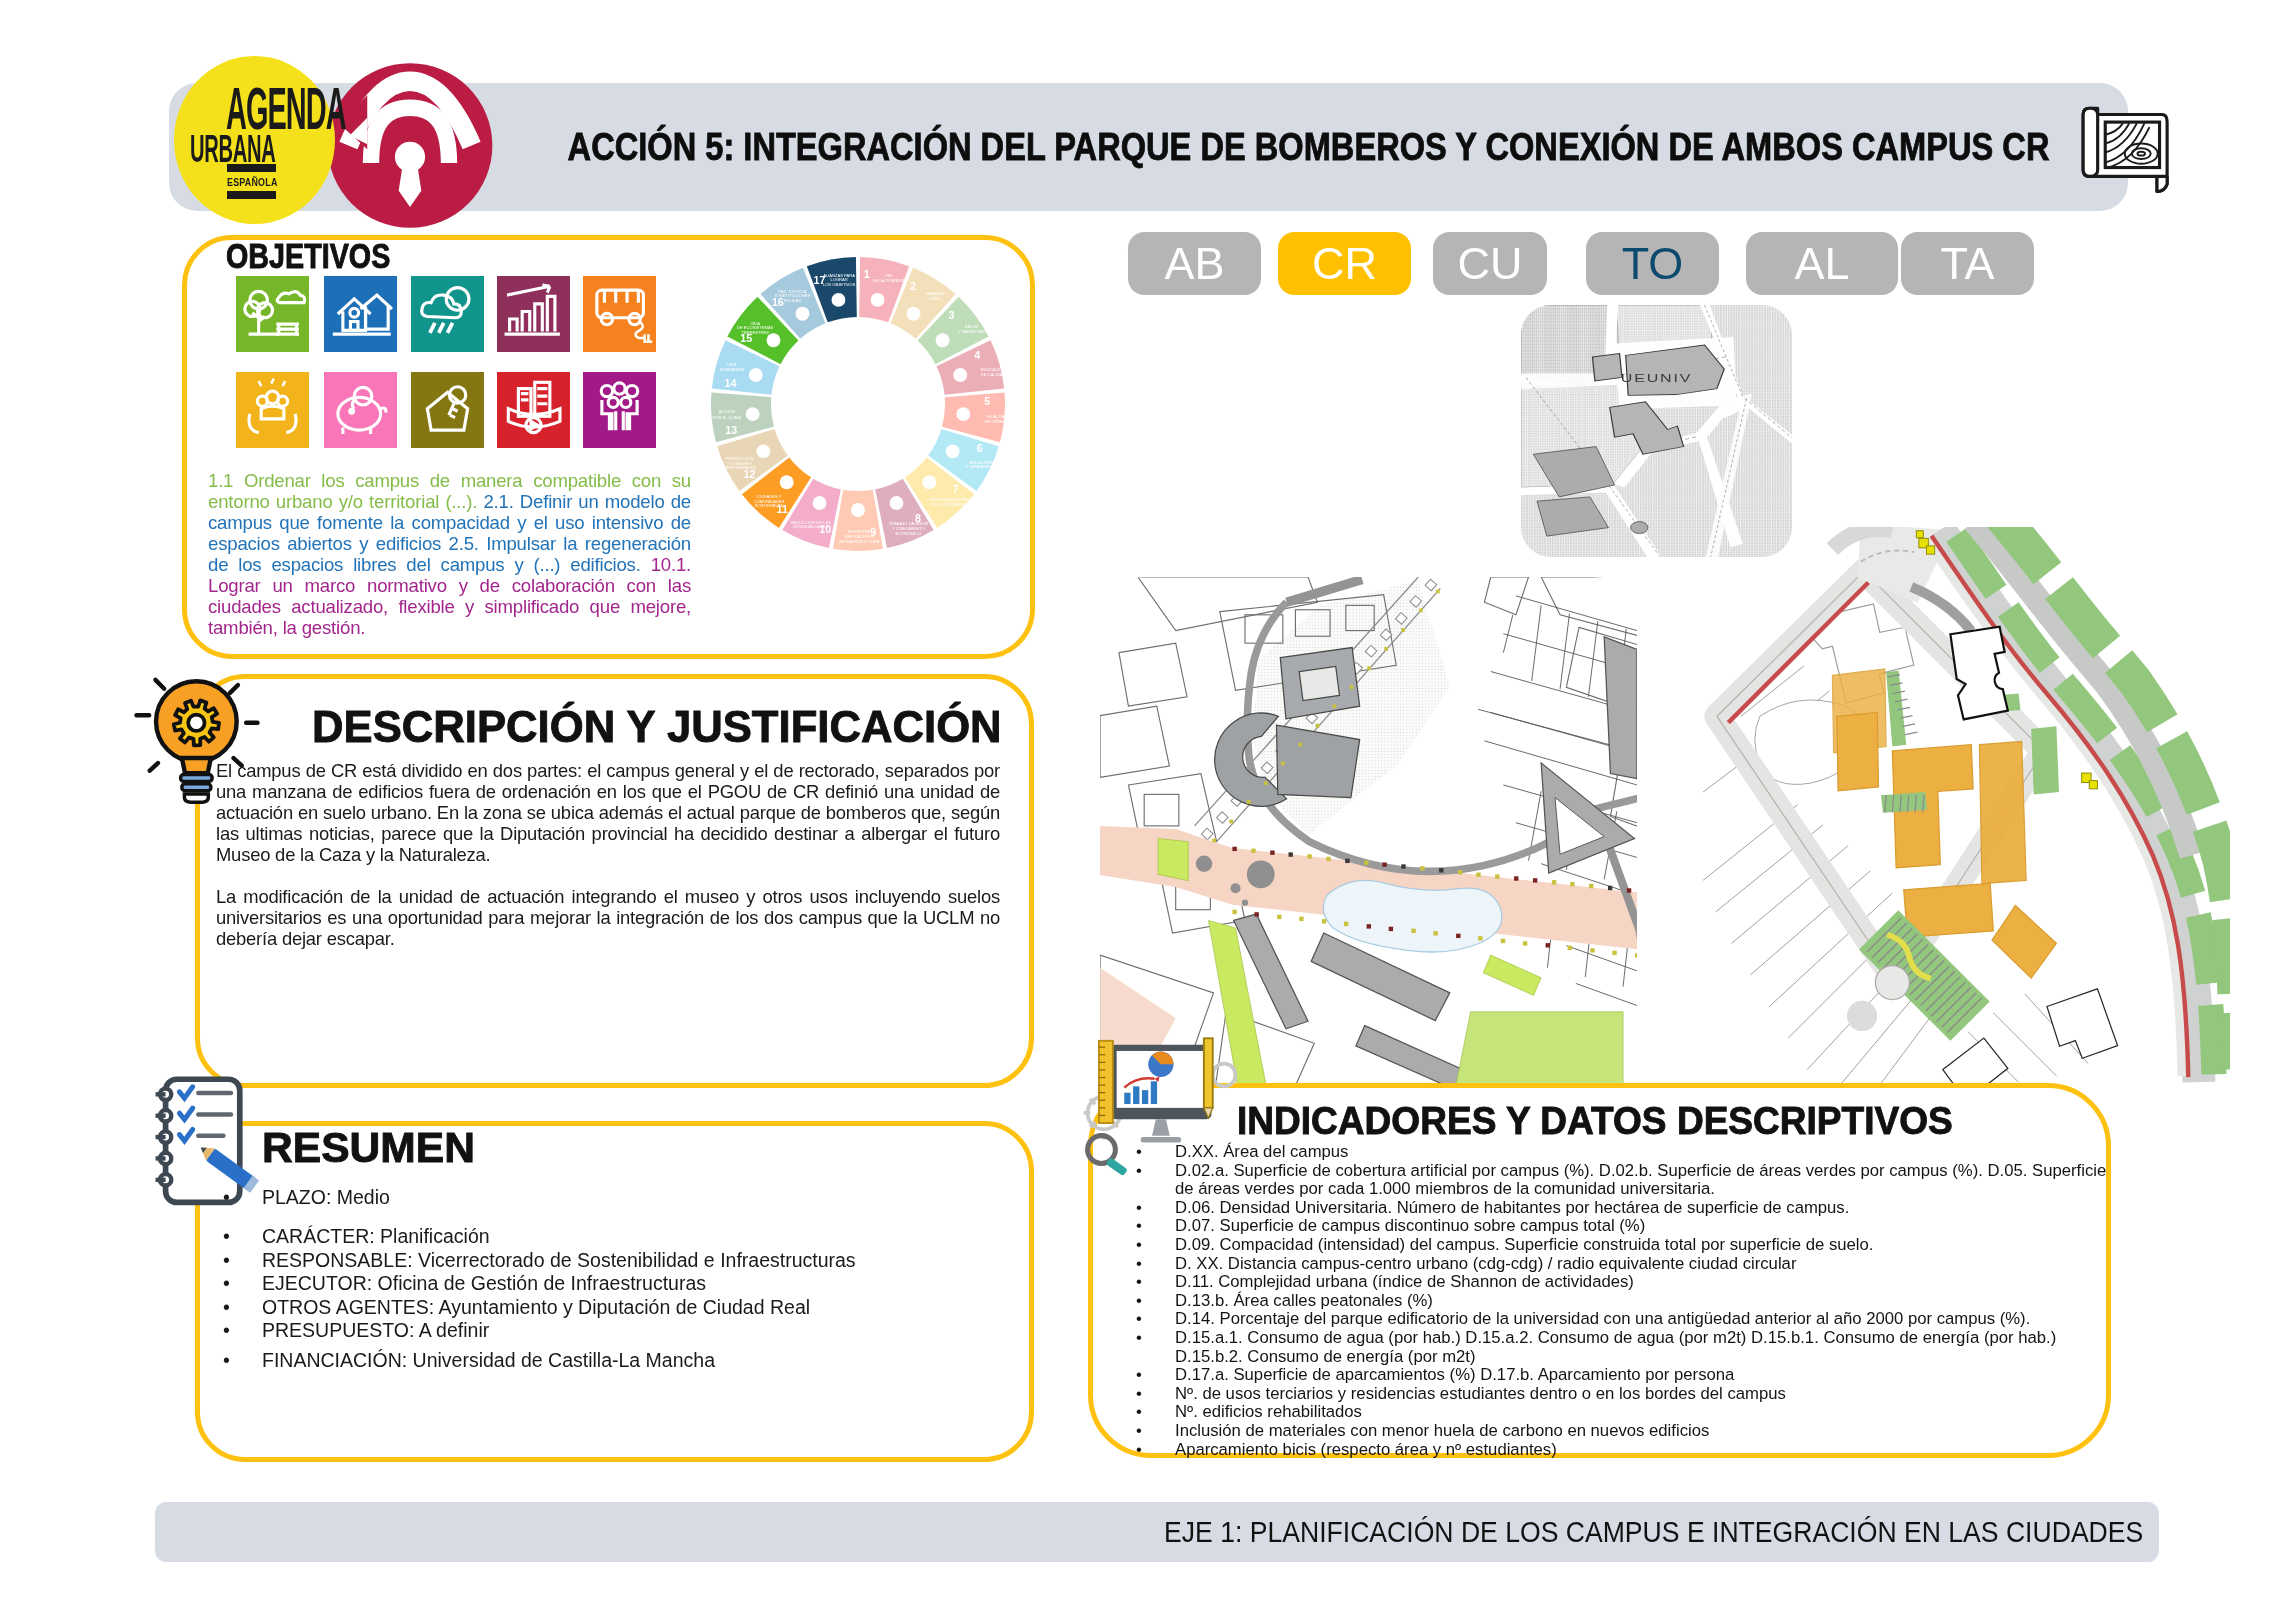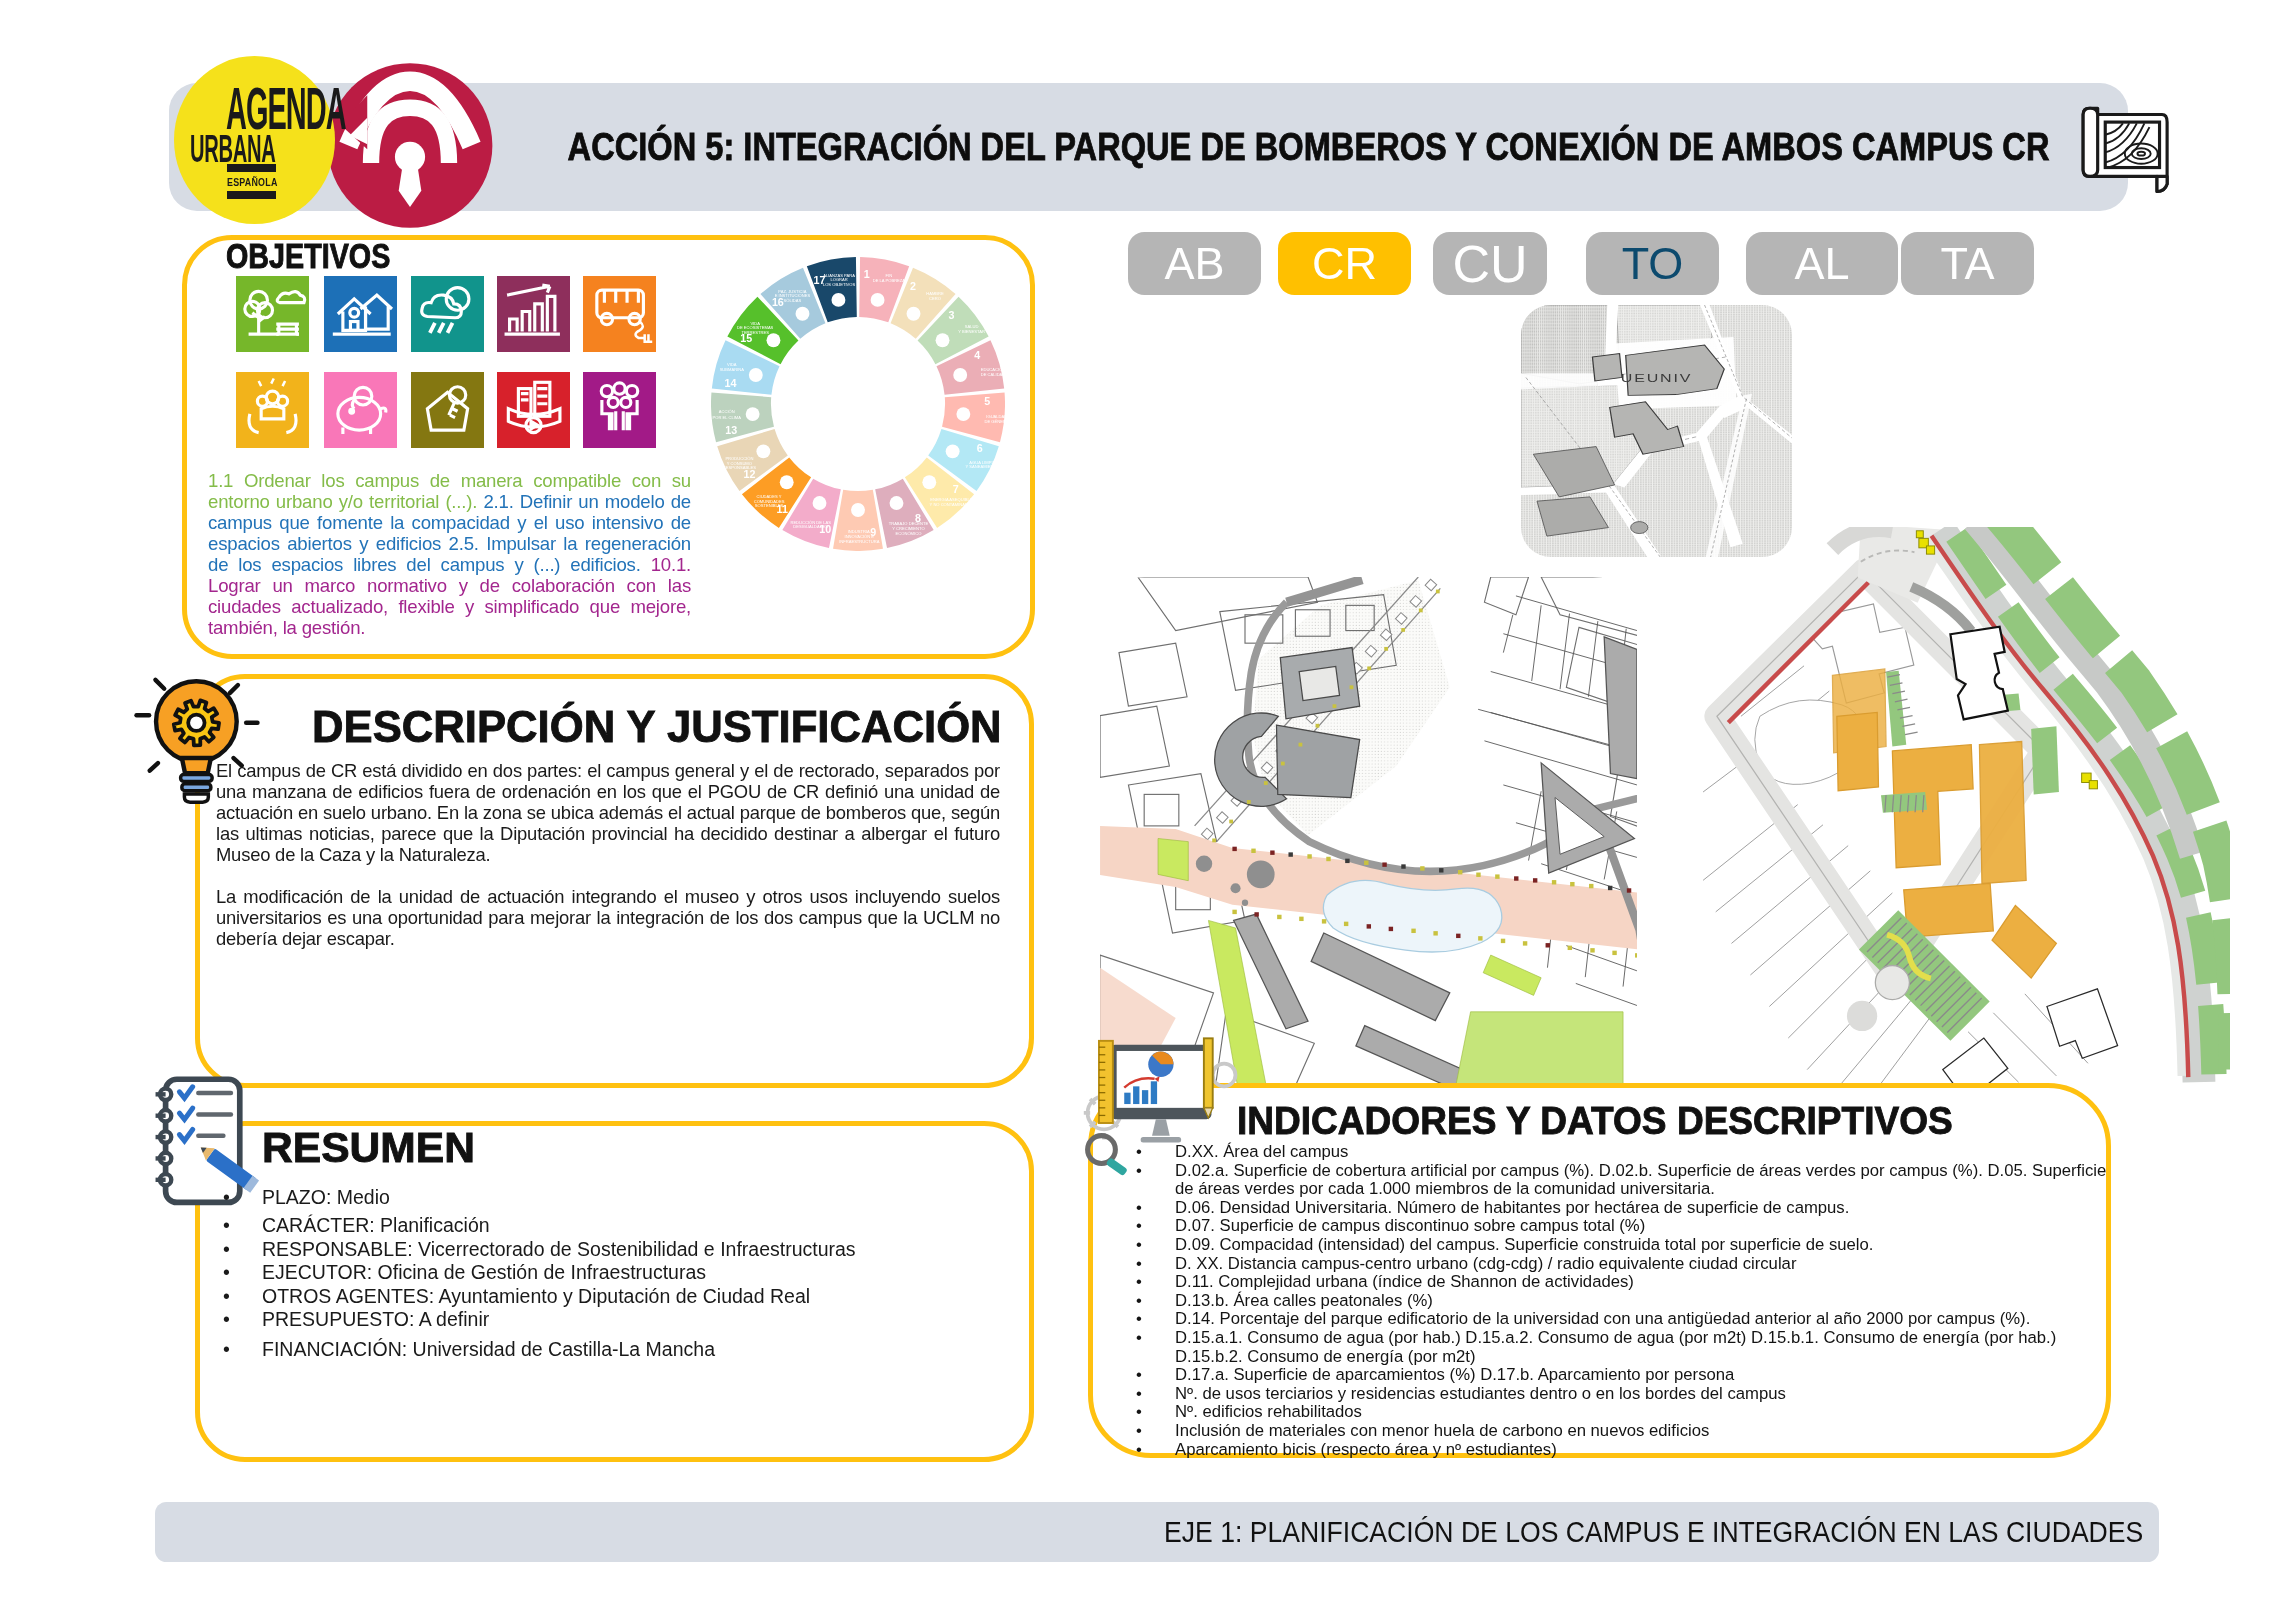--- a/index.html
+++ b/index.html
@@ -277,21 +277,21 @@
 <rect x="76" y="201" width="46" height="11" rx="5" fill="#7AA7E0" stroke="#111" stroke-width="5.5"></rect>
 <path d="M80 217 h38 v5 q0 8 -9 8 h-20 q-9 0 -9 -8 Z" fill="#fff" stroke="#111" stroke-width="5.5"></path>
 <g fill="#F9C613" stroke="#111" stroke-width="6">
  <path d="M135.0 104.0 L133.5 114.2 L123.4 112.9 L119.9 119.4 L126.6 127.1 L118.9 134.0 L112.0 126.5 L105.1 129.3 L105.3 139.5 L95.0 139.8 L94.5 129.6 L87.4 127.3 L81.0 135.2 L72.9 128.8 L79.1 120.7 L75.2 114.4 L65.2 116.3 L63.1 106.3 L73.0 104.0 L74.1 96.7 L65.2 91.7 L70.0 82.6 L79.1 87.3 L84.6 82.3 L81.0 72.8 L90.5 69.0 L94.5 78.4 L101.9 78.2 L105.3 68.5 L115.0 71.8 L112.0 81.5 L117.8 86.1 L126.6 80.9 L132.0 89.6 L123.4 95.1 L124.9 102.4 Z" stroke-linejoin="round"></path>
  <circle cx="99" cy="104" r="13" fill="#fff"></circle>
 </g>
 </svg>
 <div class="ybox" style="left:195px;top:1121px;width:829px;height:331px;"></div>
 <div class="abs t1" style="left:262px;top:1123px;font-size:43px;transform:scaleX(0.99);transform-origin:left;">RESUMEN</div>
 <ul class="abs cb" style="z-index:5;left:222px;top:1187px;width:757px;font-size:19.5px;line-height:20px;color:#1a1a1a;padding-left:40px;margin:0;">
-    <li style="margin-bottom:8px;">PLAZO: Medio</li>
+    <li style="margin-bottom:19px;">PLAZO: Medio</li>
     <li style="margin-bottom:3.5px;">CARÁCTER: Planificación</li>
     <li style="margin-bottom:3.5px;">RESPONSABLE: Vicerrectorado de Sostenibilidad e Infraestructuras</li>
     <li style="margin-bottom:3.5px;">EJECUTOR: Oficina de Gestión de Infraestructuras</li>
     <li style="margin-bottom:3.5px;">OTROS AGENTES:  Ayuntamiento y Diputación de Ciudad Real</li>
     <li style="margin-bottom:10px;">PRESUPUESTO: A definir</li>
     <li style="margin-bottom:3.5px;">FINANCIACIÓN: Universidad de Castilla-La Mancha</li>
   </ul>
 <svg class="abs" style="left:148px;top:1074px;overflow:visible;" width="132" height="145" viewBox="0 0 210 230">
 <rect x="28" y="8" width="118" height="196" rx="18" fill="#fff" stroke="#3D4852" stroke-width="9"></rect>
 <g stroke="#3D4852" stroke-width="7" fill="#fff">
@@ -318,21 +318,21 @@
 </g>
 <g transform="rotate(36 130 150)">
  <rect x="92" y="138" width="82" height="24" rx="3" fill="#2B70C8"></rect>
  <rect x="166" y="138" width="13" height="24" fill="#9DB9DC"></rect>
  <path d="M92 138 l-19 12 19 12 Z" fill="#E8B96D"></path>
  <path d="M73 150 l8 5 0 -10 Z" fill="#3D4852"></path>
 </g>
 </svg>
 <div class="abs" style="left:1128px;top:232px;width:133px;height:63px;background:#B5B5B5;border-radius:16.4px;display:flex;align-items:center;justify-content:center;color:#fff;font-size:45px;">AB</div>
 <div class="abs" style="left:1278px;top:232px;width:133px;height:63px;background:#FFC000;border-radius:16.4px;display:flex;align-items:center;justify-content:center;color:#fff;font-size:45px;">CR</div>
-<div class="abs" style="left:1433px;top:232px;width:114px;height:63px;background:#B5B5B5;border-radius:16.4px;display:flex;align-items:center;justify-content:center;color:#fff;font-size:52px;">CU</div>
+<div class="abs" style="left:1433px;top:232px;width:114px;height:63px;background:#B5B5B5;border-radius:16.4px;display:flex;align-items:center;justify-content:center;color:#fff;font-size:45px;">CU</div>
 <div class="abs" style="left:1586px;top:232px;width:133px;height:63px;background:#B5B5B5;border-radius:16.4px;display:flex;align-items:center;justify-content:center;color:#0c4a6e;font-size:45px;">TO</div>
 <div class="abs" style="left:1746px;top:232px;width:152px;height:63px;background:#B5B5B5;border-radius:16.4px;display:flex;align-items:center;justify-content:center;color:#fff;font-size:45px;">AL</div>
 <div class="abs" style="left:1901px;top:232px;width:133px;height:63px;background:#B5B5B5;border-radius:16.4px;display:flex;align-items:center;justify-content:center;color:#fff;font-size:45px;">TA</div>
 <svg class="abs" style="left:1703px;top:527px;" width="527" height="612" viewBox="0 0 835 970">
     <g stroke="#9b9b9b" stroke-width="1.5" fill="none">
       <path d="M0 560 L150 440 M20 610 L190 472 M45 660 L230 505 M75 710 L265 545 M105 760 L300 580 M135 810 L330 615 M165 860 L360 650 M200 905 L380 690 M235 945 L395 730"></path>
       <path d="M60 300 L160 220 M90 350 L200 260 M0 420 L80 360"></path>
       <path d="M420 800 L500 880 M460 770 L560 870 M510 740 L610 850"></path>
     </g>
     <g fill="#fff" stroke="#9a9a9a" stroke-width="1.8">

